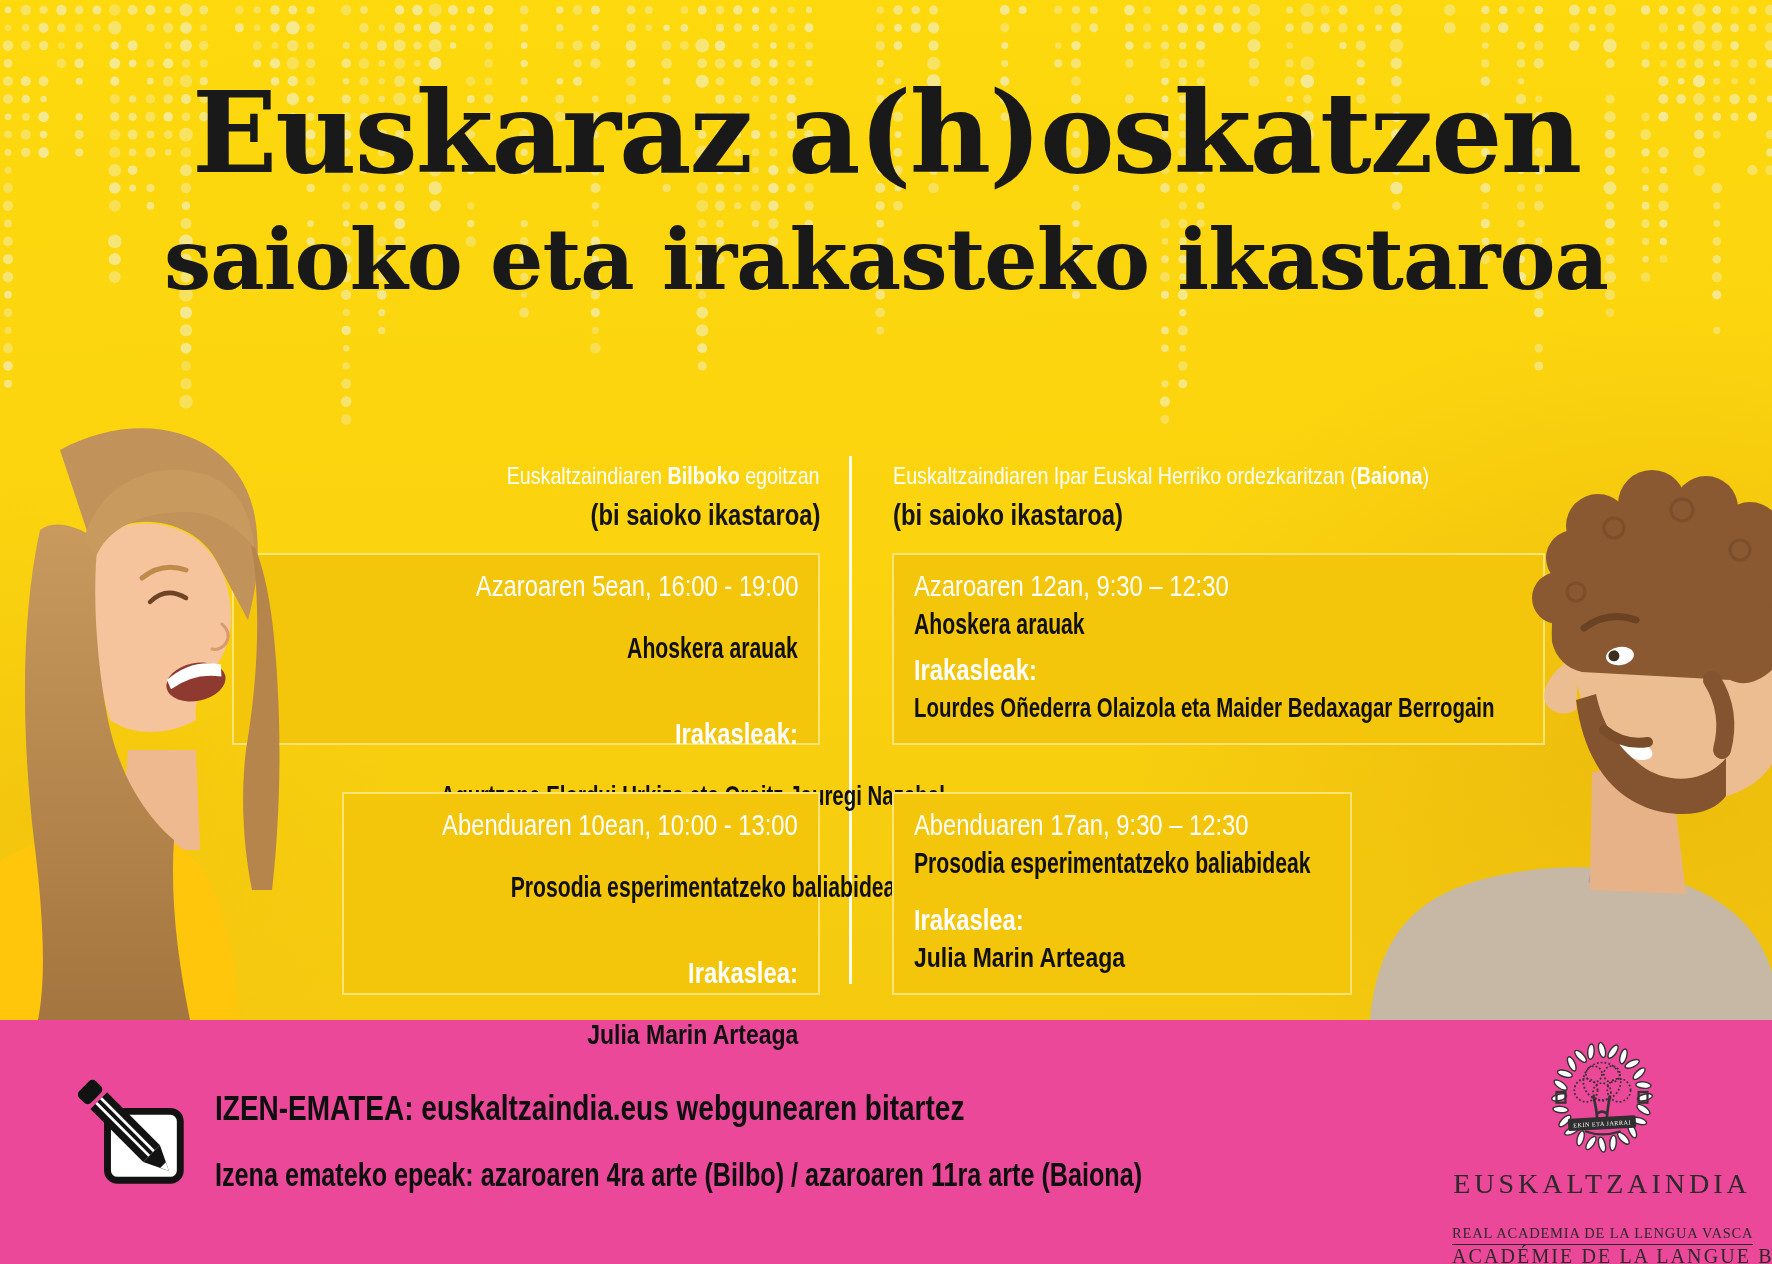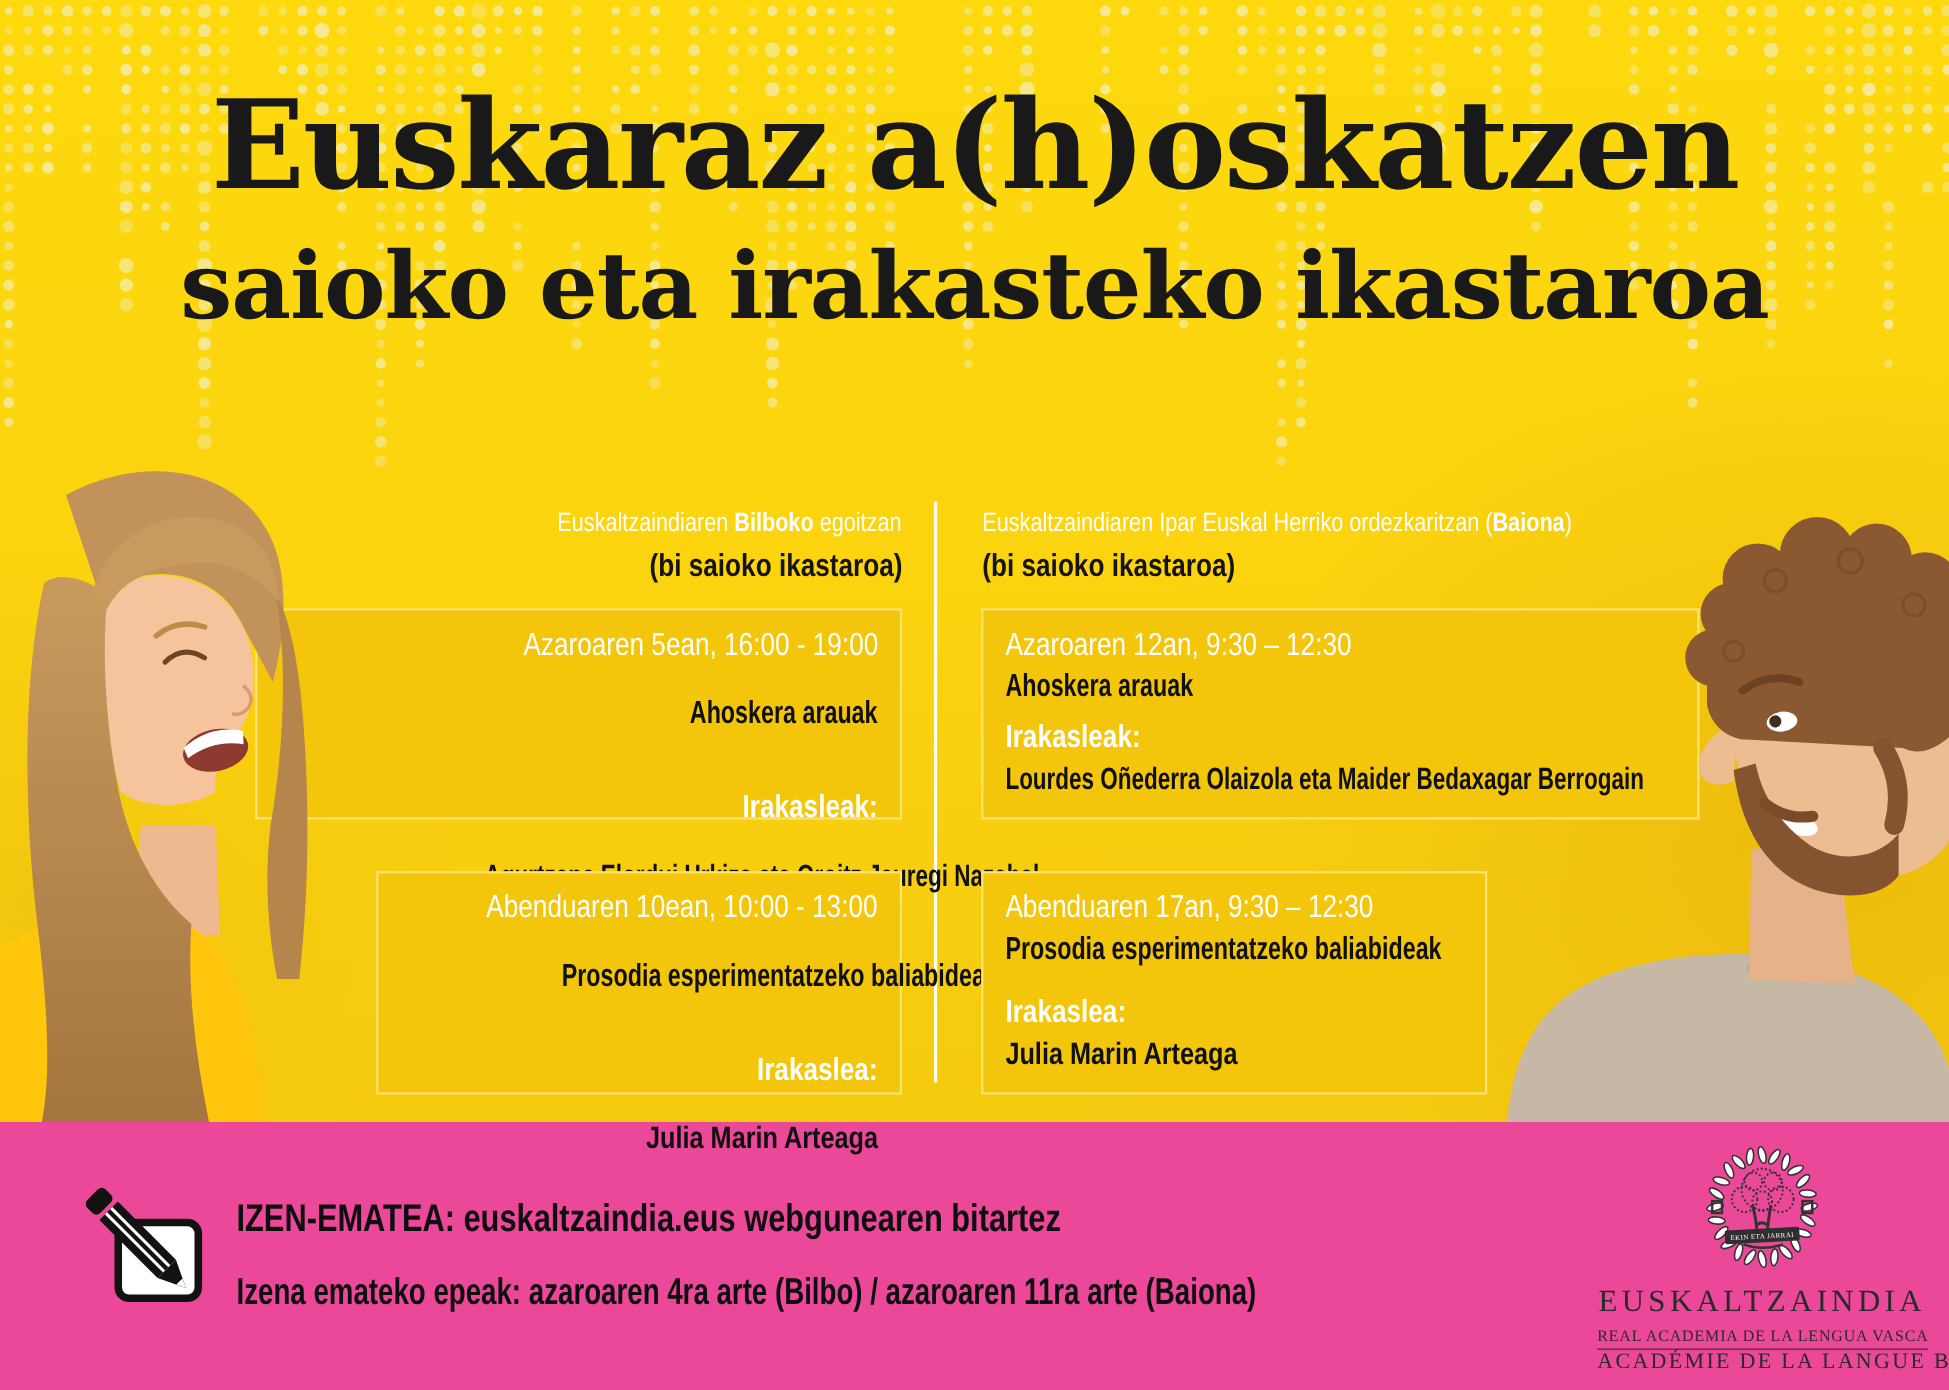--- a/index.html
+++ b/index.html
@@ -56,21 +56,21 @@
   .footer-line{position:absolute;left:215px;color:#0f0f0f;font-weight:700;white-space:nowrap;}
   .footer-line.f1{top:1086px;font-size:35px;line-height:44px;}
   .footer-line.f2{top:1152px;font-size:34px;line-height:44px;}
   .footer-line .cxL{transform:scaleX(.80);}
   .footer-line.f2 .cxL{transform:scaleX(.74);}
   
   .logo{position:absolute;left:1452px;top:1040px;width:300px;text-align:center;color:#2a2a2a;
         font-family:"Liberation Serif",serif;}
   .logo-emblem{display:block;margin:0 auto;width:116px;height:120px;}
   .logo-name{font-size:28px;letter-spacing:4px;margin-top:8px;white-space:nowrap;}
-  .logo-sub1{display:inline-block;font-size:14.5px;letter-spacing:.8px;margin-top:7px;
+  .logo-sub1{display:inline-block;font-size:14.5px;letter-spacing:.8px;margin-top:25px;
              padding-bottom:2px;border-bottom:1.5px solid #2a2a2a;white-space:nowrap;}
   .logo-sub2{font-size:20px;letter-spacing:2.1px;margin-top:0;white-space:nowrap;}
   .fo{fill:none;stroke:#333;stroke-width:2;stroke-dasharray:2 2.4;}
 </style>
 </head>
 <body>
 
 <div class="poster">
 
   <div class="yellow"></div>

